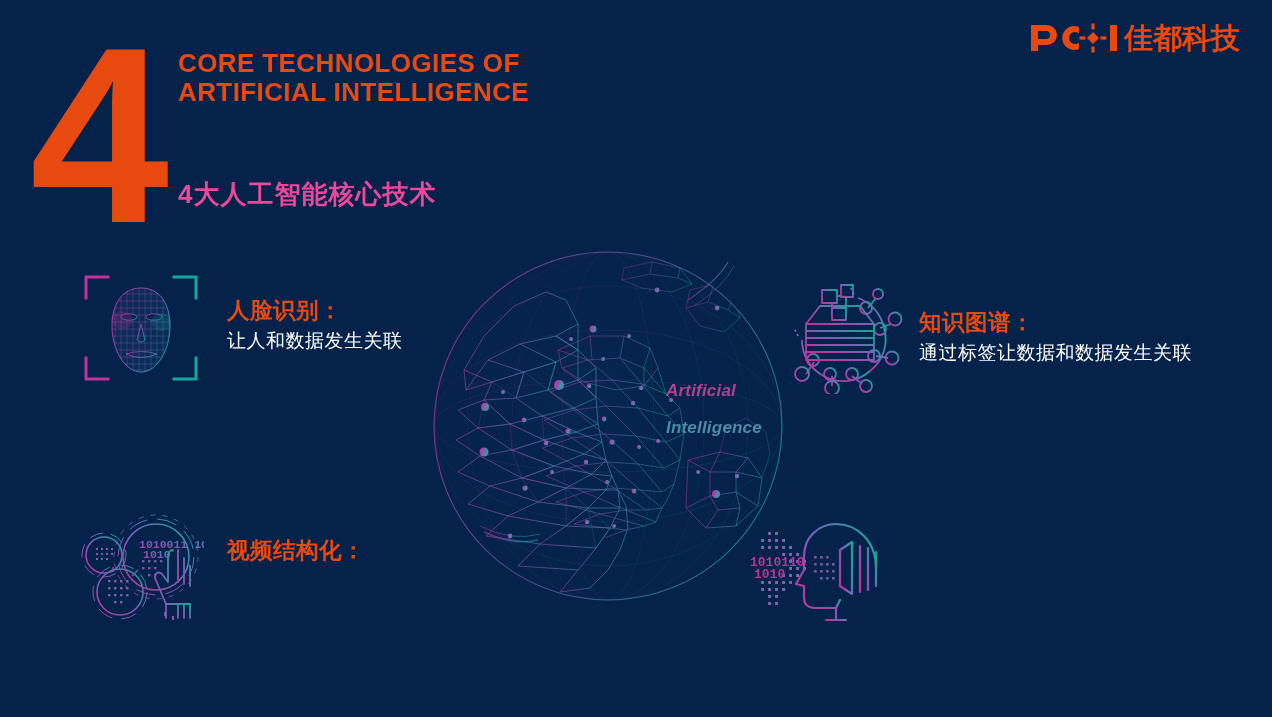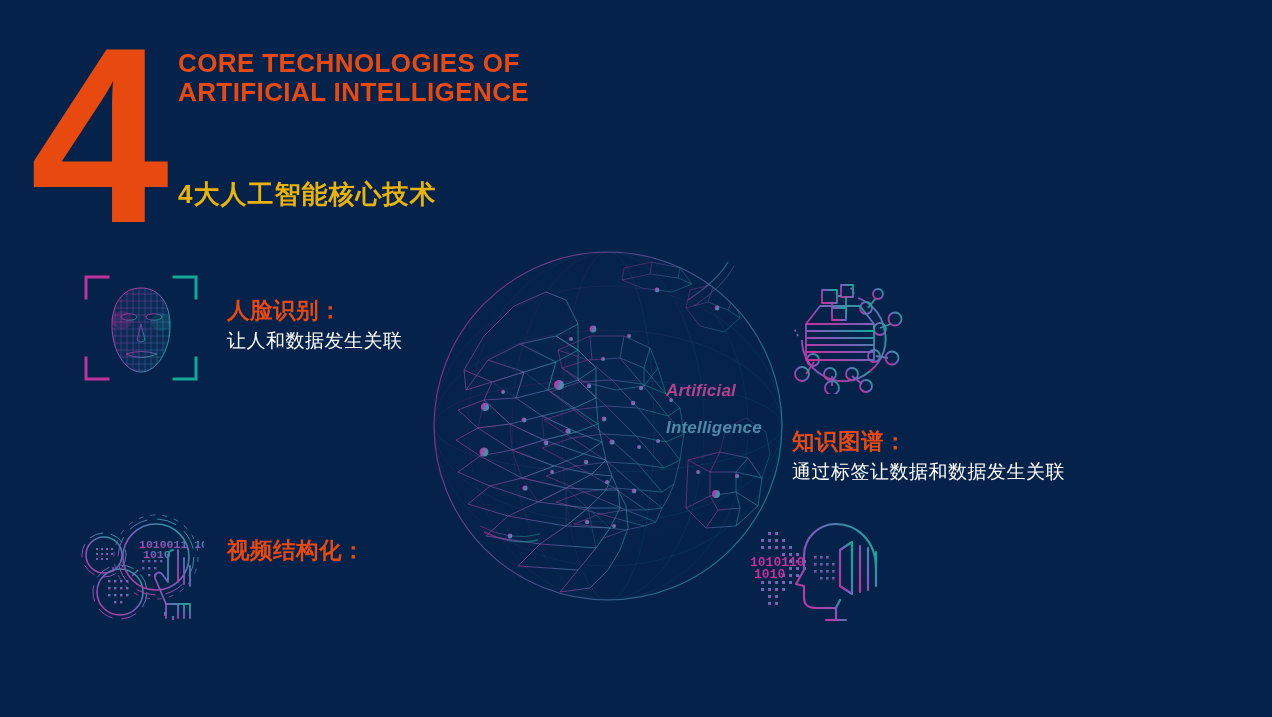--- a/index.html
+++ b/index.html
@@ -68,21 +68,21 @@
     font-size: 26px;
     font-weight: bold;
     line-height: 28.5px;
     letter-spacing: 0.4px;
     width: 360px;
   }
   #headline-cn {
     position: absolute;
     left: 148px;
     top: 146px;
-    color: #eab308;
+    color: #ec4899;
     font-size: 26px;
     font-weight: bold;
     letter-spacing: 1px;
     line-height: 1.2;
     white-space: nowrap;
   }
 
   
   #globe-wrap {
     position: absolute;
@@ -132,34 +132,53 @@
   .feature .f-desc {
     color: #ffffff;
     font-size: 19px;
     line-height: 29px;
     letter-spacing: 0.5px;
     white-space: nowrap;
   }
 
   #feature-face        { left: 82px;  top: 272px; }
   #feature-face .text-box  { margin-left: 18px; }
-  #feature-kg          { left: 792px; top: 284px; flex-direction: column; }
+  #feature-kg          { left: 792px; top: 284px; }
   #feature-kg .text-box    { margin-left: 0px; }
   #feature-video       { left: 80px;  top: 512px; }
   #feature-video .text-box { margin-left: 20px; }
   #feature-bigdata     { left: 748px; top: 512px; flex-direction: column; }
   #feature-bigdata .text-box { margin-left: 12px; }
 
   .icon-box svg { display: block; }
 </style>
 </head>
 <body>
 
 <div id="slide">
 
+  <div id="brand-logo">
+    <svg class="logo-mark" width="88" height="30" viewBox="0 0 88 30">
+
+      <path d="M2 2 h16 a10 10 0 0 1 0 20 h-9 v6 h-7 z M9 8 v8 h8 a4 4 0 0 0 0 -8 z" fill="#e8490f"></path>
+
+      <path d="M50 4 a12 12 0 1 0 0 22 l0 -6.5 a6 6 0 1 1 0 -9 z" fill="#e8490f"></path>
+
+      <g fill="#e8490f">
+        <path d="M58 15 l6 -6 l6 6 l-6 6 z"></path>
+        <rect x="62.4" y="0.5" width="3.2" height="6"></rect>
+        <rect x="62.4" y="23.5" width="3.2" height="6"></rect>
+        <rect x="50.5" y="13.4" width="6" height="3.2"></rect>
+        <rect x="71.5" y="13.4" width="6" height="3.2"></rect>
+      </g>
+
+      <rect x="81" y="2" width="7" height="26" fill="#e8490f"></rect>
+    </svg>
+    <span class="logo-cn">佳都科技</span>
+  </div>
 
   <div id="headline">
     <div id="big-number">4</div>
     <div id="headline-en">CORE TECHNOLOGIES OF ARTIFICIAL INTELLIGENCE</div>
     <div id="headline-cn">4大人工智能核心技术</div>
   </div>
 
   <div id="globe-wrap">
     <svg width="360" height="372" viewBox="0 0 360 372">
       <defs>

